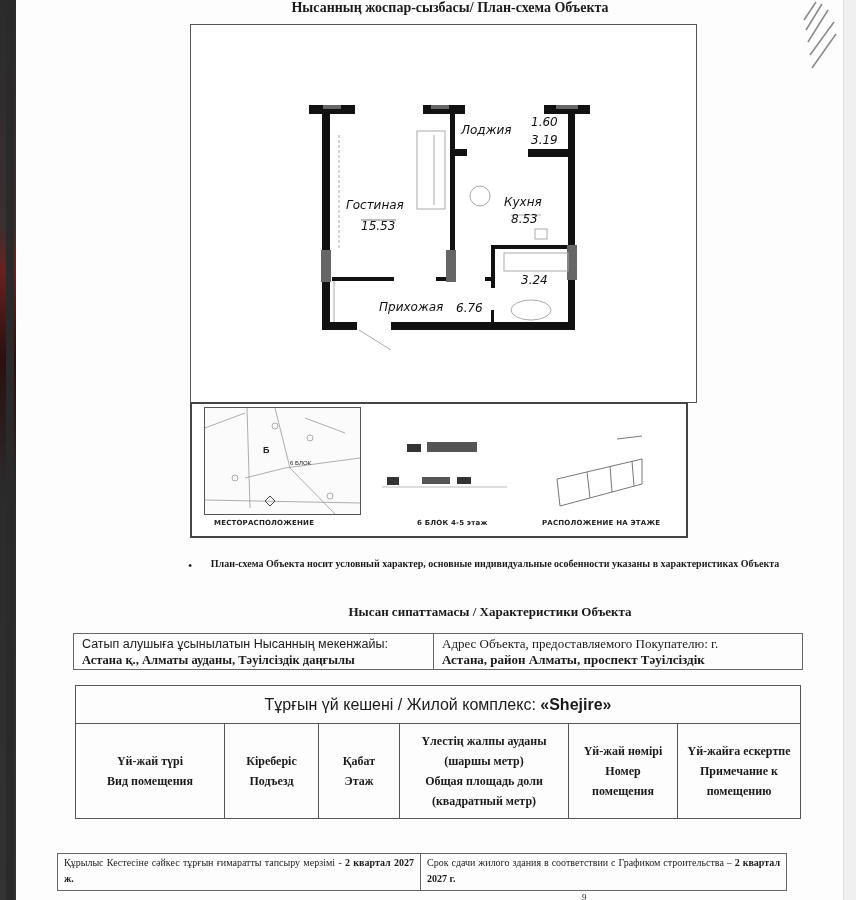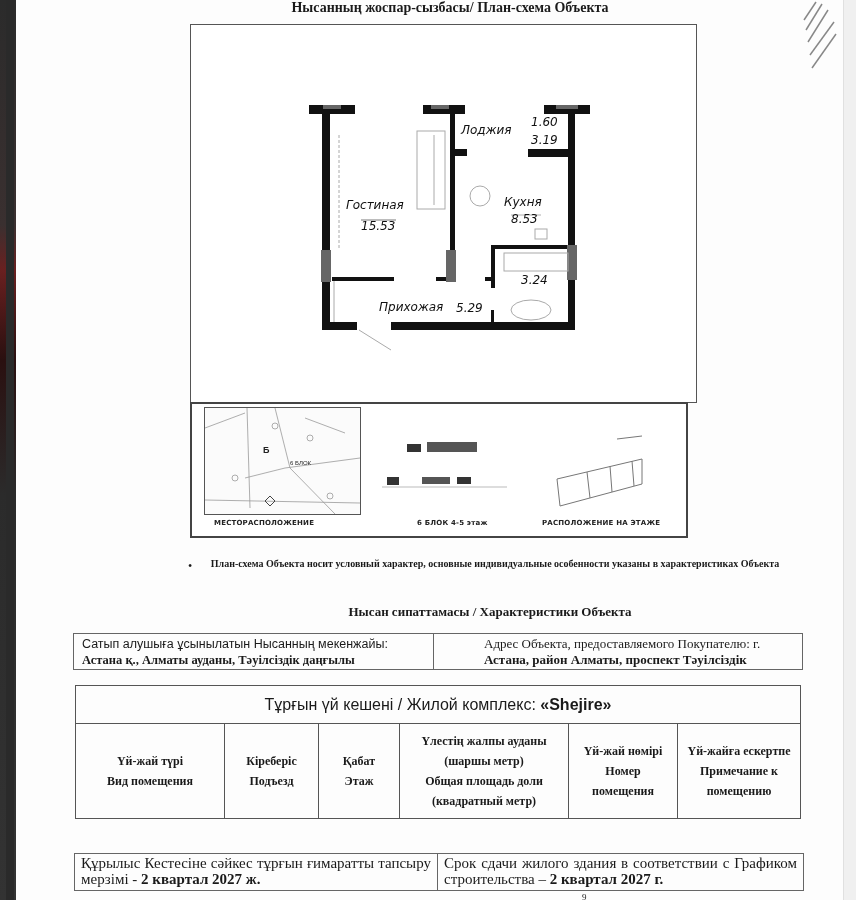--- a/index.html
+++ b/index.html
@@ -42,33 +42,33 @@
   .char-title {
     position:absolute; left:180px; top:604px; width:620px; text-align:center;
     font-weight:bold; font-size:13px;
   }
   .addr-table {
     position:absolute; left:73px; top:633px; width:728px; height:35px;
     border:1px solid #666; display:flex;
   }
   .addr-cell { font-size:13px; line-height:16px; padding:2px 8px; box-sizing:border-box; }
   .addr-cell.left { width:360px; border-right:1px solid #666; font-family:"Liberation Sans", sans-serif; font-size:12.5px;}
-  .addr-cell.right { flex:1;margin-left:42px; }
+  .addr-cell.right { flex:1; }
   .addr-cell b { font-family:Liberation Serif, serif; }
   .main-table {
     position:absolute; left:75px; top:685px; width:726px; border-collapse:collapse;
     font-size:12px;
   }
   .main-table td { border:1px solid #555; text-align:center; vertical-align:middle; padding:2px 4px; }
   .main-table .complex-row td { height:33px; font-family:"Liberation Sans", sans-serif; font-size:16px; }
   .main-table .head-row td { height:90px; font-weight:bold; line-height:20px; }
   .main-table .data-row td { height:42px; font-weight:bold; }
   .bottom-table {
-    position:absolute; left:74px; top:853px; width:728px; height:36px;
-    border:1px solid #666; display:flex; font-size:15px; line-height:16px;
+    position:absolute; left:57px; top:853px; width:728px; height:36px;
+    border:1px solid #666; display:flex; font-size:10px; line-height:16px;
   }
   .bottom-table .c { padding:1px 6px; box-sizing:border-box; text-align:justify; }
   .bottom-table .c.left { width:363px; border-right:1px solid #666; }
   .bottom-table .c.right { flex:1; }
   .page-num { position:absolute; left:582px; top:892px; font-size:9px; }
 </style>
 </head>
 <body>
 
 <div class="left-edge">
@@ -143,21 +143,21 @@
   </svg>
   <div class="room-label" style="left:155px;top:173px;">Гостиная</div>
   <div class="room-label" style="left:170px;top:194px;">15.53</div>
   <div class="room-label" style="left:270px;top:98px;">Лоджия</div>
   <div class="room-label" style="left:340px;top:90px;">1.60</div>
   <div class="room-label" style="left:340px;top:108px;">3.19</div>
   <div class="room-label" style="left:313px;top:170px;">Кухня</div>
   <div class="room-label" style="left:320px;top:187px;">8.53</div>
   <div class="room-label" style="left:330px;top:248px;">3.24</div>
   <div class="room-label" style="left:188px;top:275px;">Прихожая</div>
-  <div class="room-label" style="left:265px;top:276px;">5.29</div>
+  <div class="room-label" style="left:265px;top:276px;">6.76</div>
 </div>
 
 <div class="loc-frame">
   <div class="map-box">
     <svg width="155" height="106" viewBox="0 0 155 106">
       <g stroke="#999" fill="none" stroke-width="0.8">
         <path d="M0 20 L40 5"></path>
           <path d="M42 0 L45 100"></path>
           <path d="M70 0 L85 60 L130 106"></path>
         <path d="M40 70 L80 60 L155 50"></path>

